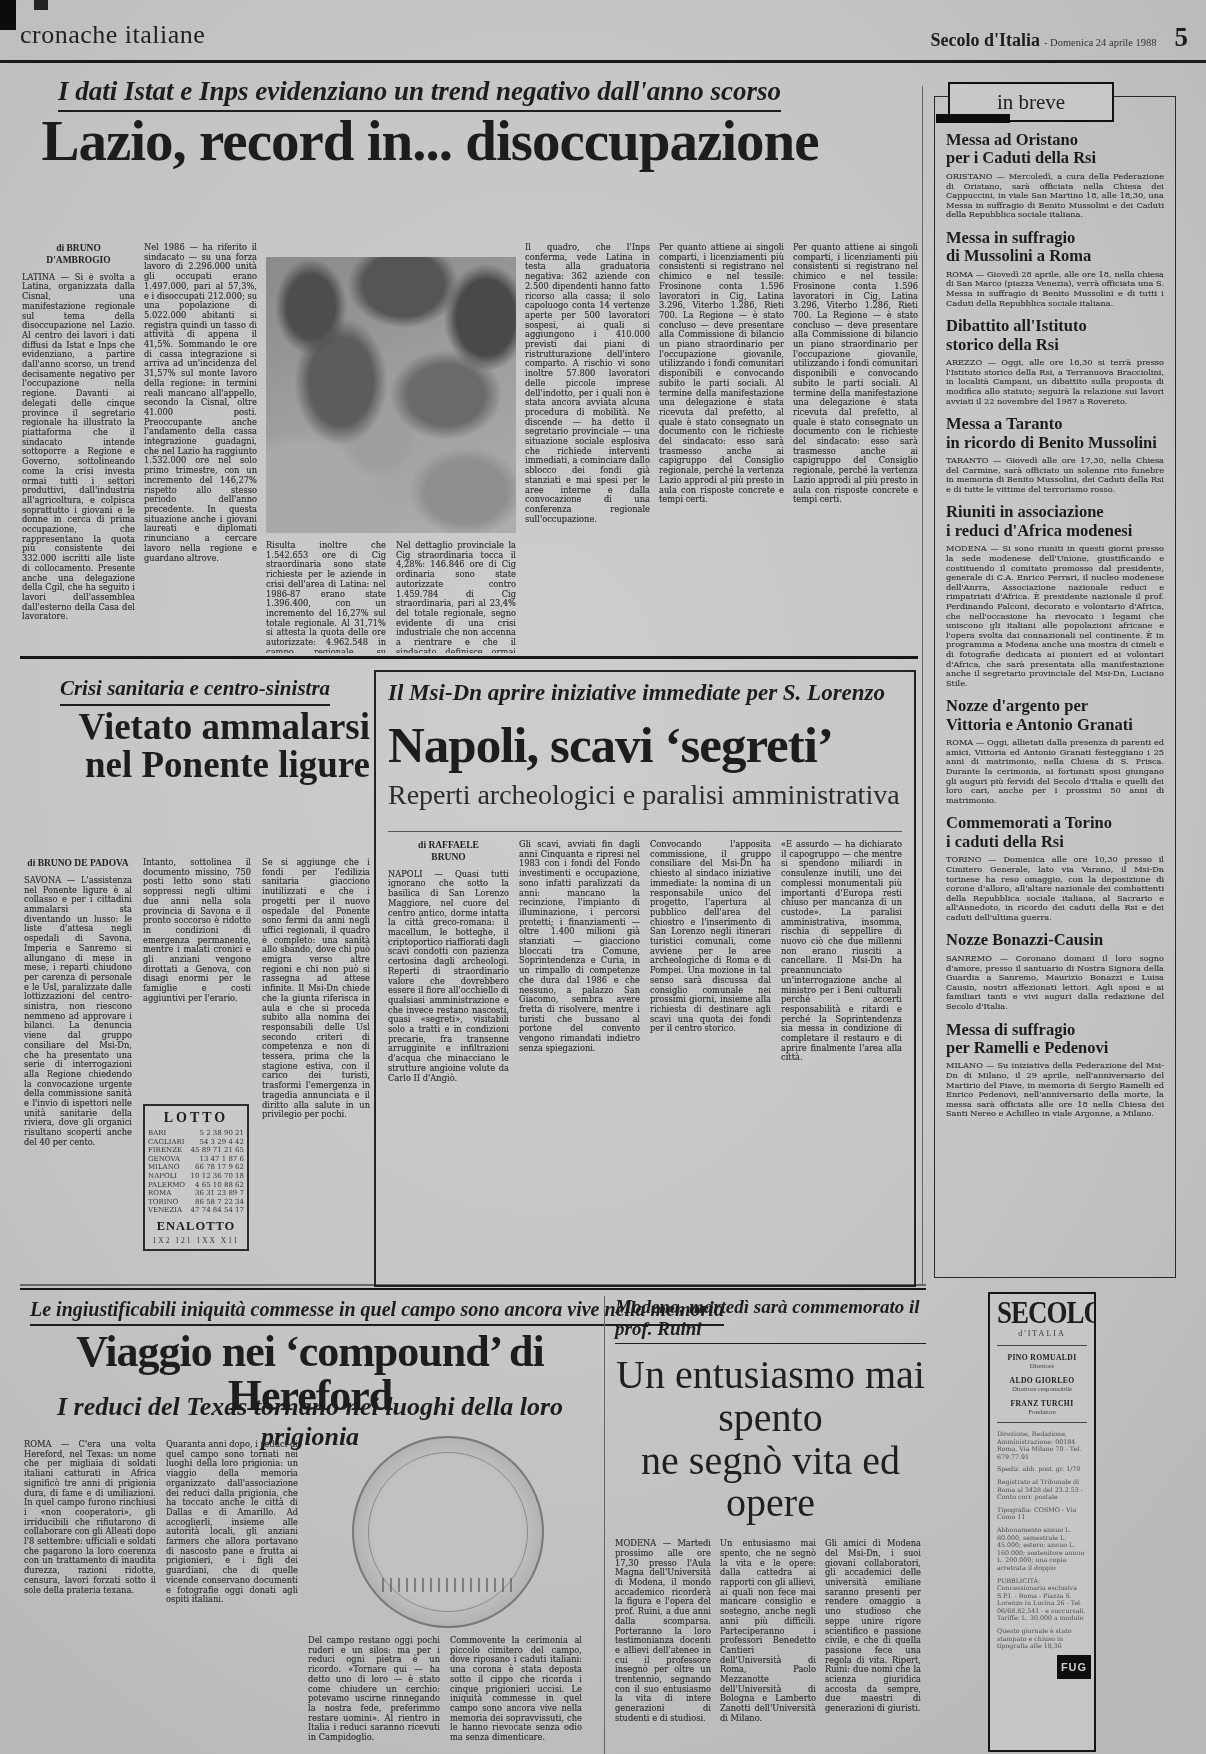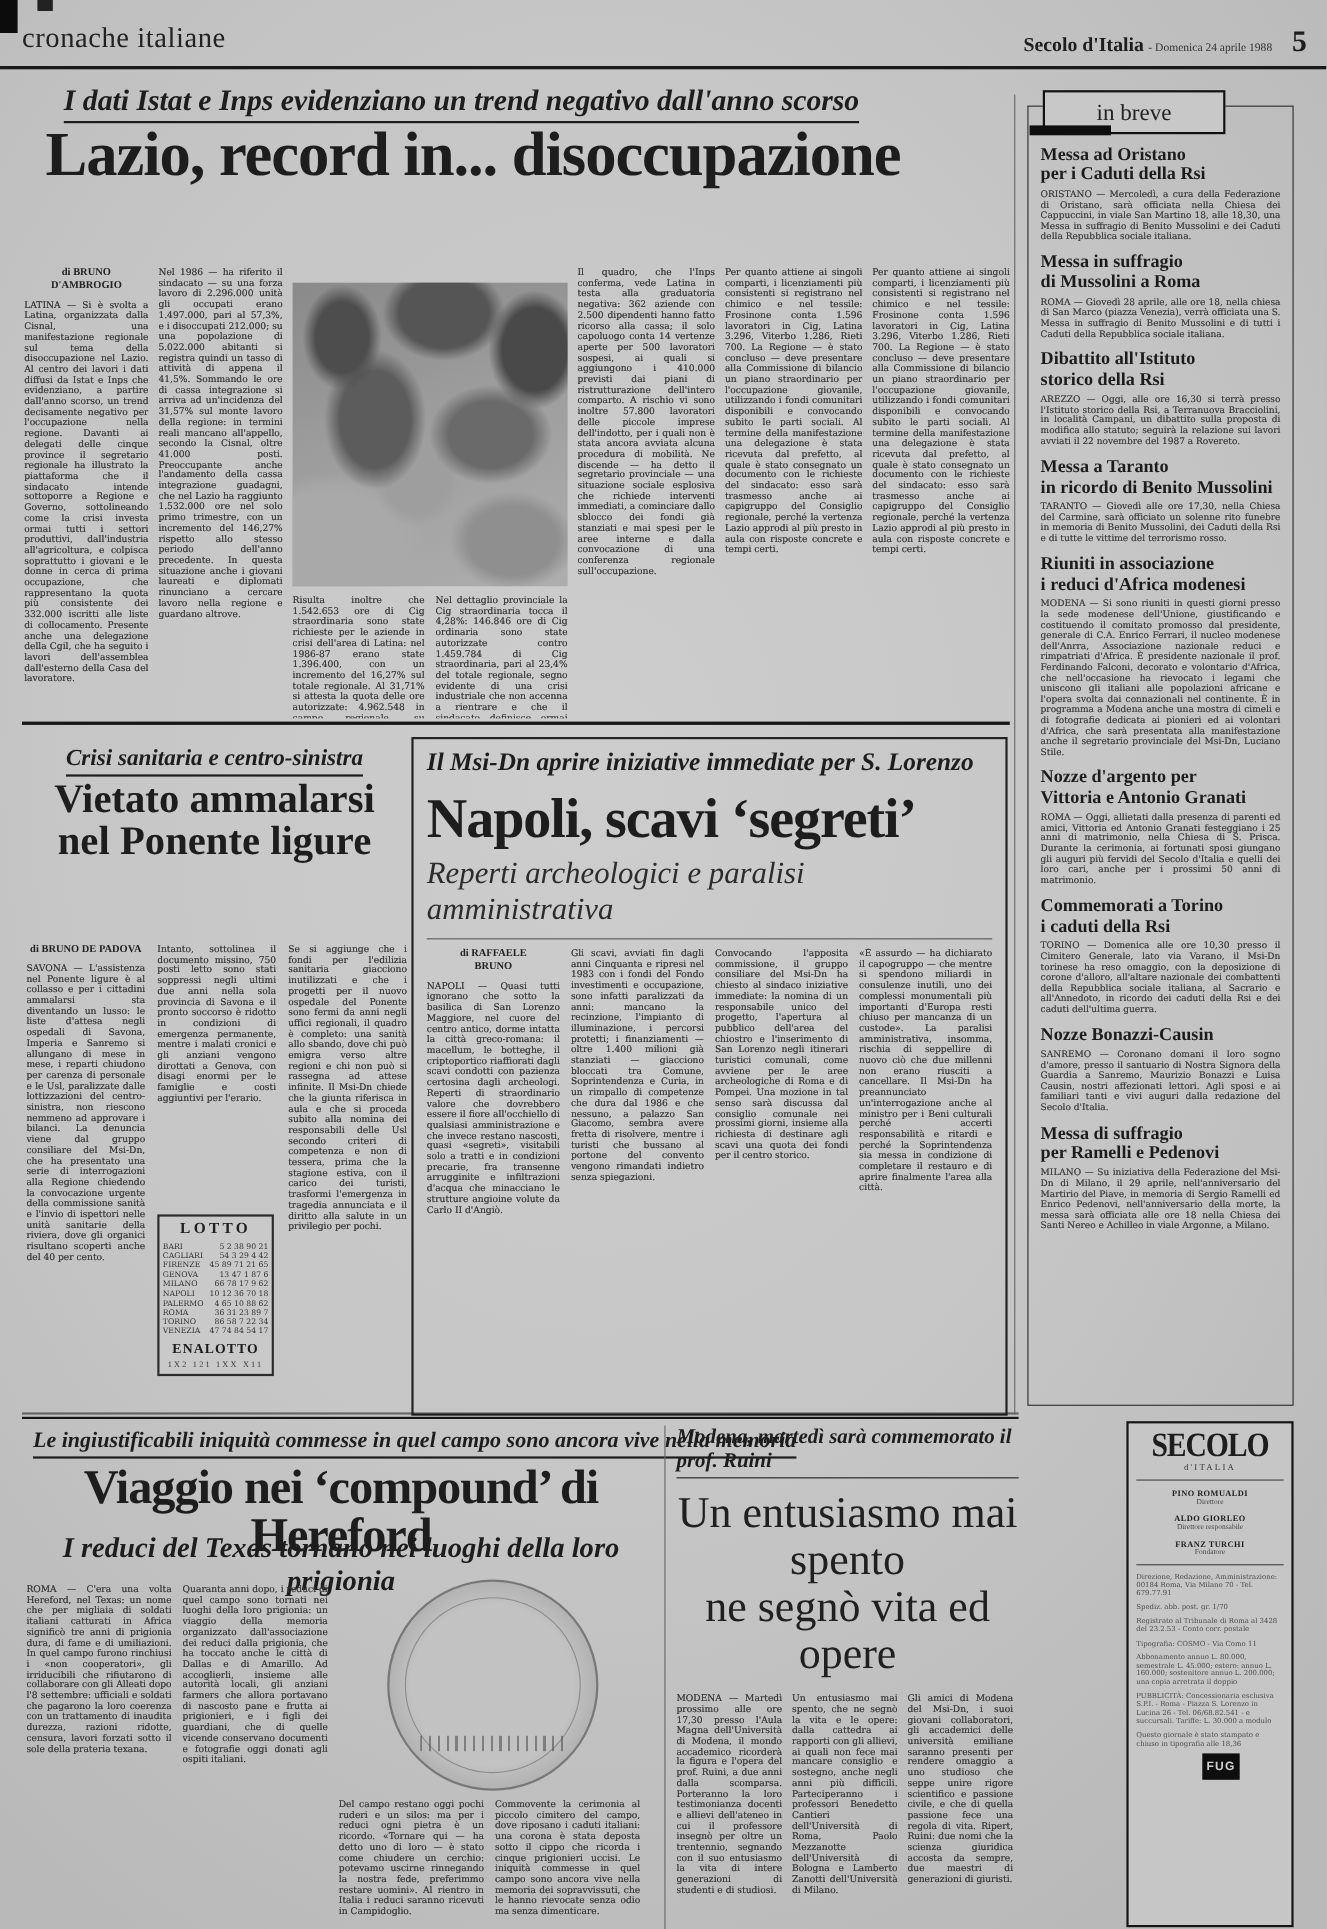--- a/index.html
+++ b/index.html
@@ -48,40 +48,40 @@
       radial-gradient(90px 70px at 80% 85%,#8f8f8f 0 45%,transparent 64%),
       linear-gradient(160deg,#8a8a8a 0%,#9a9a9a 40%,#adadad 100%);}
   .under-photo{display:flex;gap:10px;margin-top:8px;}
   .under-photo .c{width:120px;height:112px;}
 
   .rule-mid{position:absolute;left:20px;top:656px;width:898px;height:3px;background:#161616;}
 
   
   .viet-kick{position:absolute;left:20px;top:676px;width:350px;display:flex;justify-content:center;}
   .viet-kick .kick{font-size:21px;}
-  .viet-h{position:absolute;left:20px;top:708px;width:350px;text-align:center;font-weight:bold;
+  .viet-h{position:absolute;left:20px;top:708px;width:350px;text-align:right;font-weight:bold;
           font-size:37px;line-height:1.04;}
   .viet-body{position:absolute;left:24px;top:858px;width:346px;height:424px;gap:11px;}
   .viet-body .c{width:108px;height:424px;}
   .lotto{width:106px;border:2px solid #2c2c2c;margin-top:6px;padding:4px 3px;box-sizing:border-box;
          background:#c9c9c9;}
   .lotto-title{font-weight:bold;font-size:14px;text-align:center;letter-spacing:3px;}
   .lotto-rows{margin-top:3px;}
   .lotto-row{display:flex;justify-content:space-between;font-family:"DejaVu Serif",serif;
              font-size:7px;line-height:8.6px;color:#333;}
   .enalotto-title{font-weight:bold;font-size:12.5px;text-align:center;letter-spacing:1px;margin-top:4px;}
   .enalotto-n{font-size:7.5px;text-align:center;letter-spacing:2px;color:#333;margin-top:2px;}
 
   
   .nap-box{position:absolute;left:374px;top:670px;width:542px;height:617px;border:2px solid #242424;
            box-sizing:border-box;padding:8px 12px;}
   .nap-kick{font-size:23px;border-bottom:1.5px solid #222;padding-bottom:5px;}
   .nap-h{font-weight:bold;font-size:51px;letter-spacing:-1px;line-height:1.02;margin-top:8px;}
-  .nap-sub{font-style:italic;font-size:28px;color:#2c2c2c;margin-top:8px;border-bottom:1px solid #555;
-           padding-bottom:10px;}
+  .nap-sub{font-size:28px;color:#2c2c2c;margin-top:8px;border-bottom:1px solid #555;
+           padding-bottom:20px;}
   .nap-body{margin-top:8px;gap:10px;height:392px;}
   .nap-body .c{width:122px;height:392px;}
 
   
   .rule-bot{position:absolute;left:20px;top:1288px;width:906px;height:2px;background:#161616;
             box-shadow:0 -4px 0 #16161688;}
   .her-kick{position:absolute;left:30px;top:1298px;font-size:20px;}
   .her-h{position:absolute;left:20px;top:1330px;width:580px;text-align:center;font-weight:bold;
          font-size:44px;letter-spacing:-1px;line-height:1;}
   .her-sub{position:absolute;left:20px;top:1392px;width:580px;text-align:center;font-weight:bold;
@@ -112,21 +112,21 @@
   .breve-head{position:absolute;left:948px;top:82px;width:162px;height:36px;border:2.5px solid #111;
               background:#c8c8c8;display:flex;align-items:center;justify-content:center;
               font-size:21px;color:#222;}
   .breve-bar{position:absolute;left:936px;top:114px;width:74px;height:9px;background:#0e0e0e;}
   .brief{margin-bottom:9px;}
   .brief-title{font-weight:bold;font-size:16.5px;line-height:1.12;color:#1c1c1c;margin-bottom:4px;}
   .brief-body{font-family:"DejaVu Serif",serif;font-size:8.2px;line-height:9.6px;color:#3e3e3e;
               text-align:justify;text-shadow:0 0 .5px rgba(40,40,40,.6);}
 
   
-  .secolo-box{position:absolute;left:1024px;top:1292px;width:152px;height:460px;border:2px solid #151515;
+  .secolo-box{position:absolute;left:988px;top:1292px;width:108px;height:460px;border:2px solid #151515;
               box-sizing:border-box;padding:6px 7px;overflow:hidden;background:#c6c6c6;}
   .secolo-logo{font-weight:bold;font-size:27px;letter-spacing:-1px;text-align:center;line-height:1;
                transform:scaleY(1.15);}
   .secolo-sub{text-align:center;font-size:8px;letter-spacing:2px;color:#333;margin-top:2px;}
   .secolo-hr{border:none;border-top:1px solid #444;margin:7px 0;}
   .staff{text-align:center;margin-bottom:7px;}
   .staff .nm{font-weight:bold;font-size:7.6px;letter-spacing:.4px;}
   .staff .rl{font-size:6.8px;color:#444;}
   .imprint{font-family:"DejaVu Serif",serif;font-size:6.3px;line-height:7.6px;color:#4a4a4a;
            margin-bottom:5px;text-align:left;}

